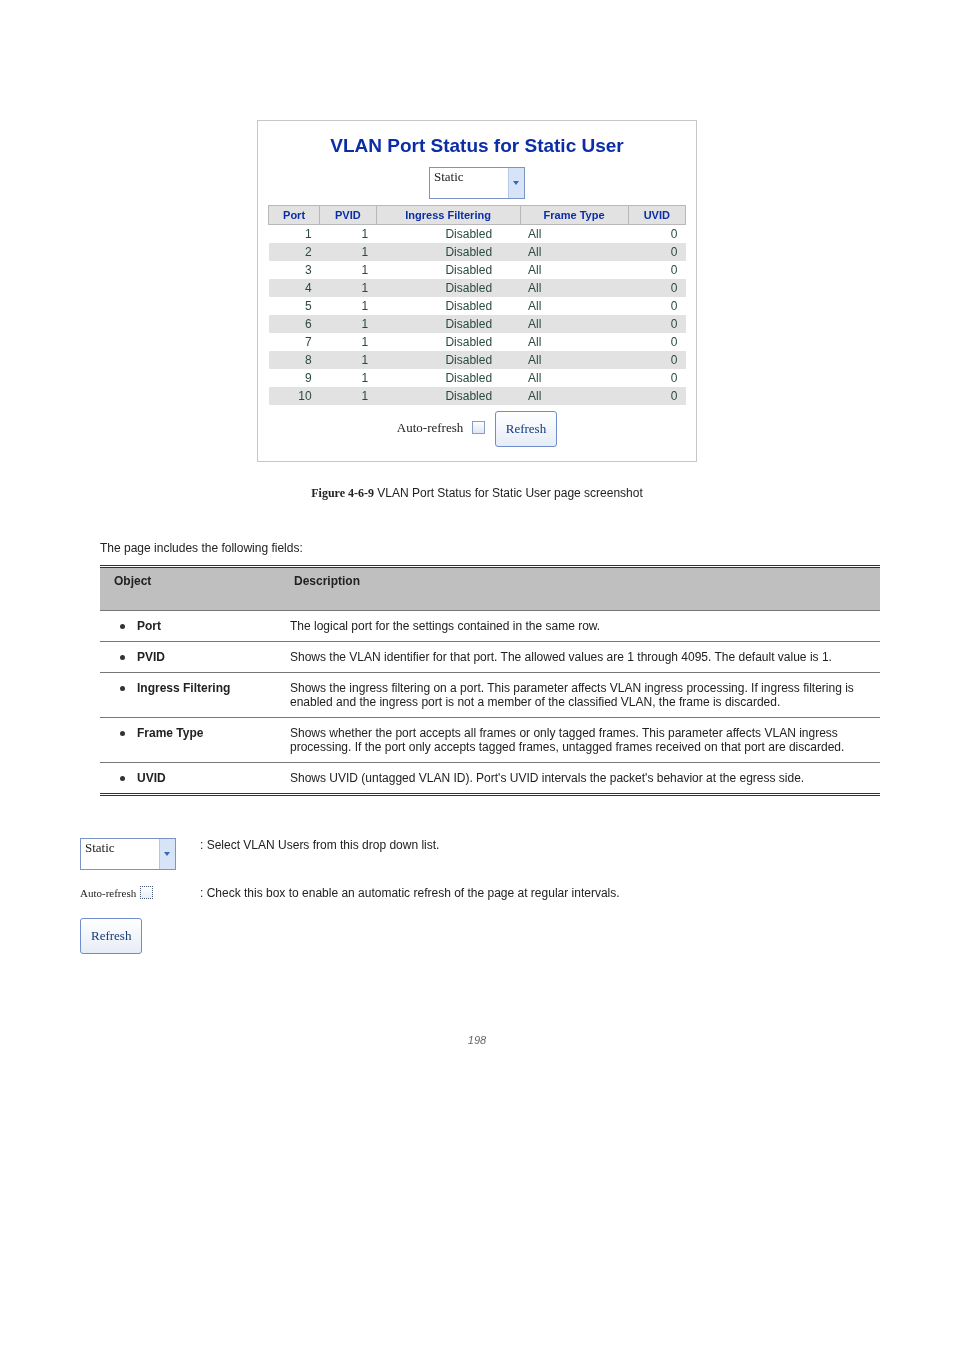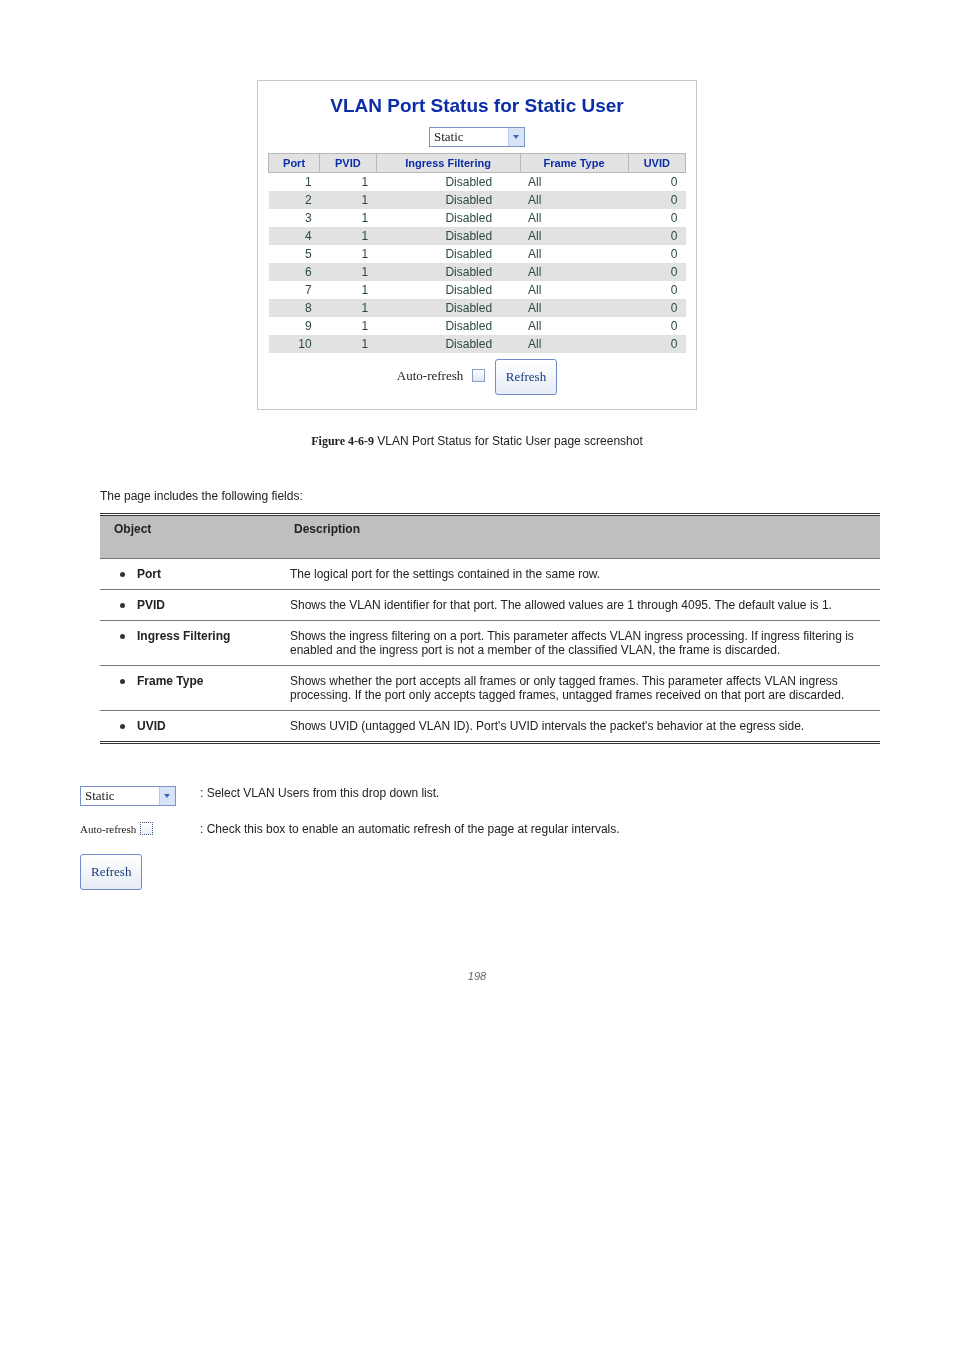--- a/index.html
+++ b/index.html
@@ -4,21 +4,21 @@
 <style>
   * { box-sizing: border-box; }
   body {
     margin: 0;
     font-family: Arial, Helvetica, sans-serif;
     font-size: 12px;
     color: #222;
     background: #ffffff;
     width: 954px;
   }
-  .page { padding: 80px 40px 40px 40px; }
+  .page { padding: 80px 40px 40px 40px; margin-top: 40px; }
 
   
   .shot-wrap { width: 440px; margin: 0 auto 24px auto; }
   .shot {
     border: 1px solid #c7c7c7;
     background: #ffffff;
     padding: 10px 10px 14px 10px;
   }
   .shot-title {
     color: #0b2da8;
@@ -26,21 +26,21 @@
     font-size: 19px;
     text-align: center;
     margin: 4px 0 10px 0;
   }
   .center-row { text-align: center; margin-bottom: 6px; }
   .combo {
     display: inline-flex;
     align-items: stretch;
     border: 1px solid #7a94c8;
     background: #ffffff;
-    height: 20px;
+    height: 32px;
     font-family: "Times New Roman", Times, serif;
     width: 96px;
   }
   .combo .val {
     flex: 1;
     padding: 0 4px;
     font-size: 13px;
     line-height: 18px;
     text-align: left;
     color: #222;

